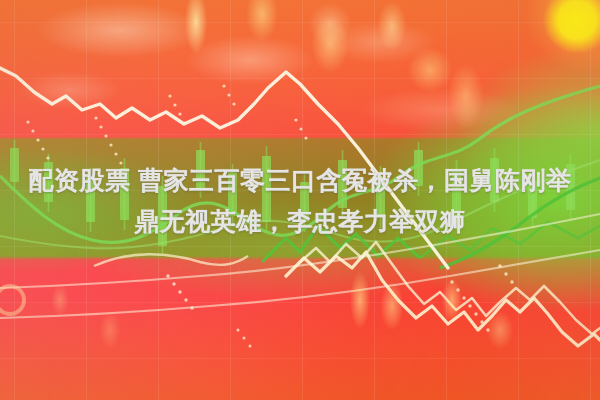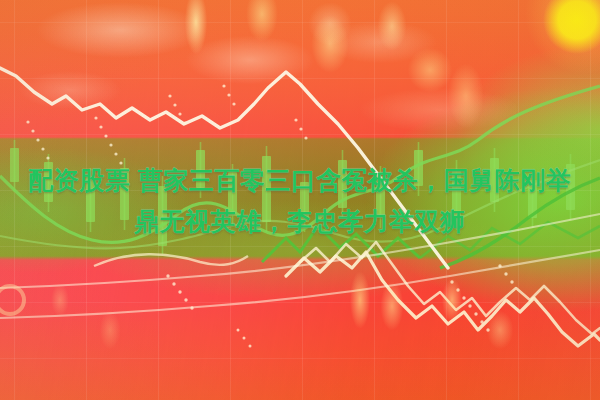--- a/index.html
+++ b/index.html
@@ -106,21 +106,21 @@
     background:radial-gradient(ellipse 420px 280px at 300px 200px, rgba(255,255,255,0) 55%, rgba(180,90,50,.10) 100%);
   }
   svg.layer{display:block;}
 
   
   #caption{
     position:absolute;
     left:0;top:160px;
     width:600px;
     text-align:center;
-    color:#22c55e;
+    color:#e5e5e5;
     font-size:25px;
     font-weight:bold;
     line-height:41px;
     letter-spacing:.5px;
     padding:0 14px;
     box-sizing:border-box;
     text-shadow:0 1px 2px rgba(90,90,40,.55), 0 0 1px rgba(255,255,255,.9);
     -webkit-font-smoothing:antialiased;
   }
 </style>

